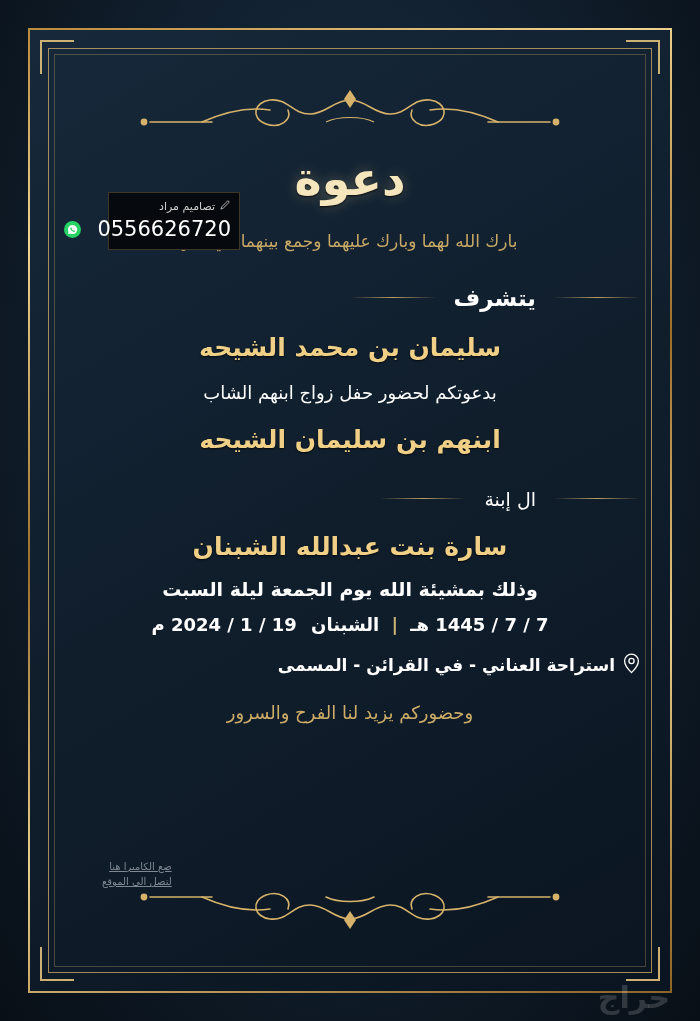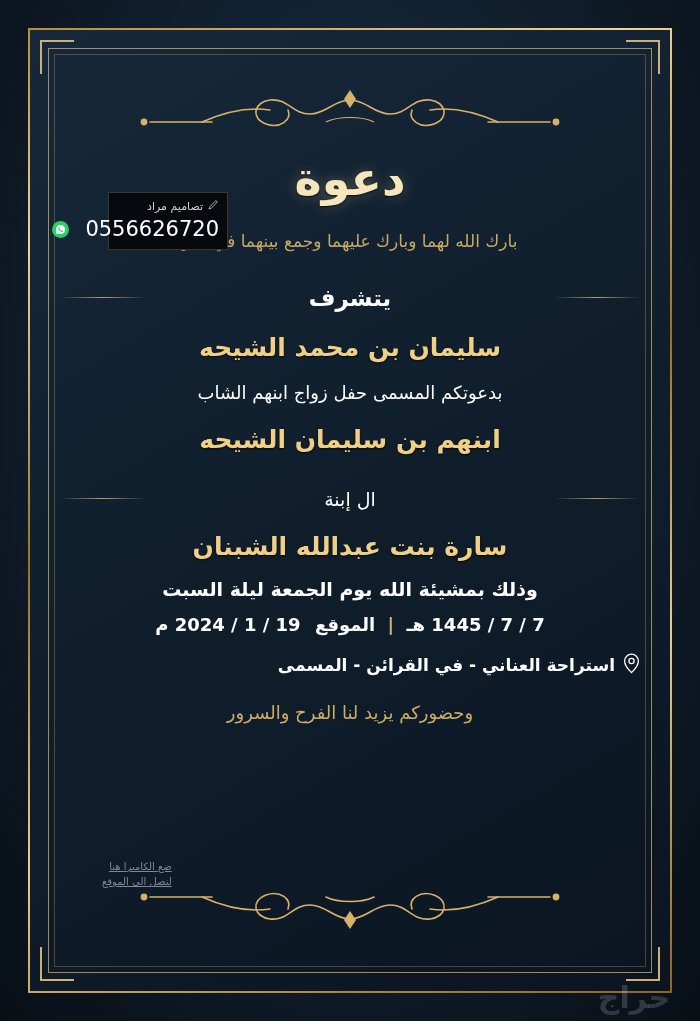--- a/index.html
+++ b/index.html
@@ -79,21 +79,21 @@
     font-size: 17px;
     color: #d8b46a;
     opacity: 0.92;
     letter-spacing: 0.5px;
     direction: rtl;
   }
 
   .rule-row {
     display: flex;
     align-items: center;
-    justify-content: space-between;
+    justify-content: flex-start;
     gap: 18px;
     margin-top: 34px;
   }
   .rule-row .line {
     height: 1px;
     width: 86px;
     background: linear-gradient(90deg, rgba(214,178,106,0) 0%, rgba(214,178,106,0.85) 50%, rgba(214,178,106,0) 100%);
   }
   .rule-row .word {
     font-size: 23px;
@@ -141,21 +141,21 @@
     font-size: 18px;
     color: #d8b46a;
     opacity: 0.95;
   }
 
   
   .badge {
     position: absolute;
     left: 108px;
     top: 192px;
-    width: 120px;
+    width: 132px;
     background: #060a0e;
     border: 1px solid rgba(170,140,85,0.35);
     padding: 6px 8px 8px 8px;
     text-align: right;
     direction: rtl;
   }
   .badge .b-top {
     font-size: 11px;
     color: #cfcfcf;
     letter-spacing: 0.5px;
@@ -248,38 +248,38 @@
     <div class="basmala">بارك الله لهما وبارك عليهما وجمع بينهما في خير</div>
 
     <div class="rule-row">
       <span class="line"></span>
       <span class="word">يتشرف</span>
       <span class="line"></span>
     </div>
 
     <div class="name-gold">سليمان بن محمد الشيحه</div>
 
-    <div class="line-white small">بدعوتكم المسمى حفل زواج ابنهم الشاب</div>
+    <div class="line-white small">بدعوتكم لحضور حفل زواج ابنهم الشاب</div>
 
     <div class="name-gold">ابنهم بن سليمان الشيحه</div>
 
     <div class="rule-row">
       <span class="line"></span>
       <span class="word" style="font-size:19px;font-weight:normal;">ال إبنة</span>
       <span class="line"></span>
     </div>
 
     <div class="name-gold">سارة بنت عبدالله الشبنان</div>
 
     <div class="line-white" style="margin-top:17px;">وذلك بمشيئة الله يوم الجمعة ليلة السبت</div>
 
     <div class="date-line">
       <span>7 / 7 / 1445 هـ</span>
       <span class="sep">|</span>
-      <span>الموقع</span>
+      <span>الشبنان</span>
       <span style="margin-right:8px;">19 / 1 / 2024 م</span>
     </div>
 
     <div class="venue">
       <span class="pin">
         <svg width="17" height="21" viewBox="0 0 17 21" fill="none" xmlns="http://www.w3.org/2000/svg">
           <path d="M8.5 1.2 C4.6 1.2 1.6 4.2 1.6 8.1 C1.6 13.1 8.5 19.6 8.5 19.6 C8.5 19.6 15.4 13.1 15.4 8.1 C15.4 4.2 12.4 1.2 8.5 1.2 Z" stroke="#ffffff" stroke-width="1.3" fill="none"></path>
           <circle cx="8.5" cy="8" r="2.6" stroke="#ffffff" stroke-width="1.3" fill="none"></circle>
         </svg>
       </span>

